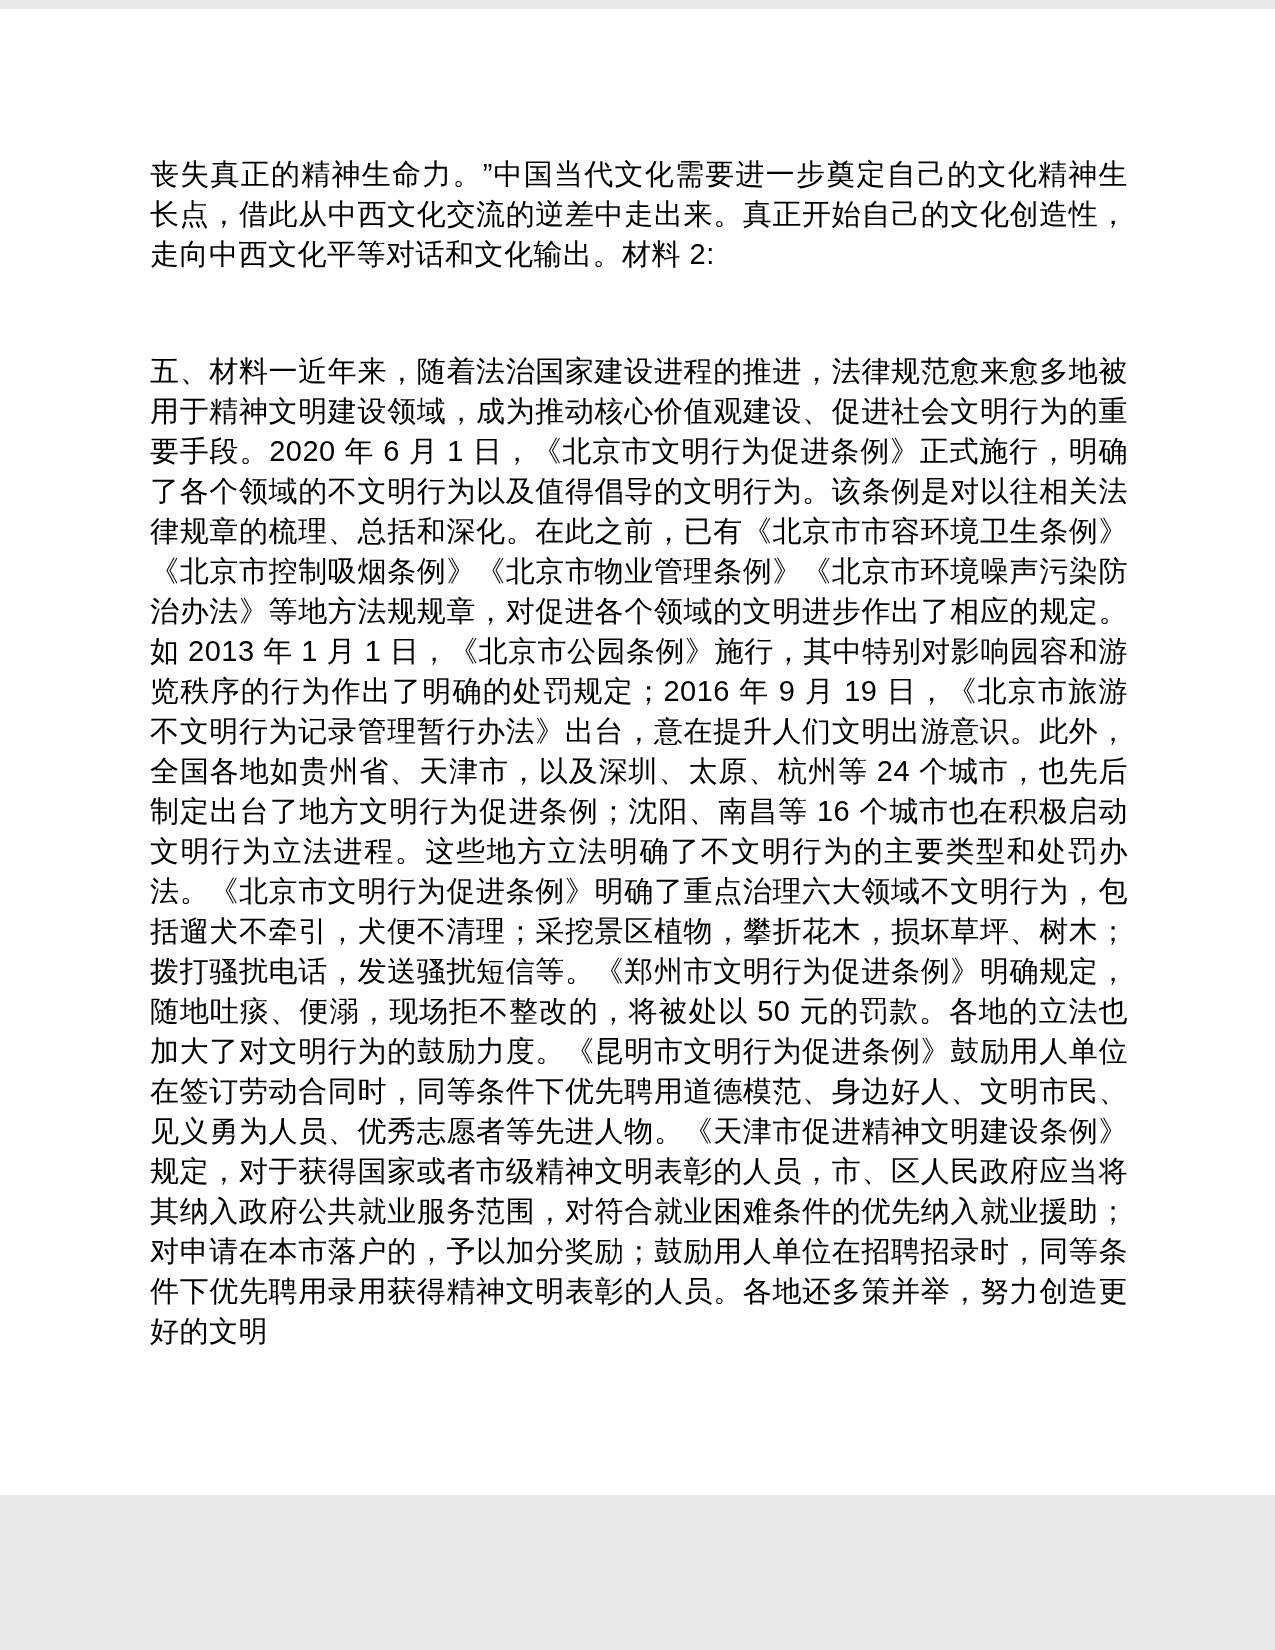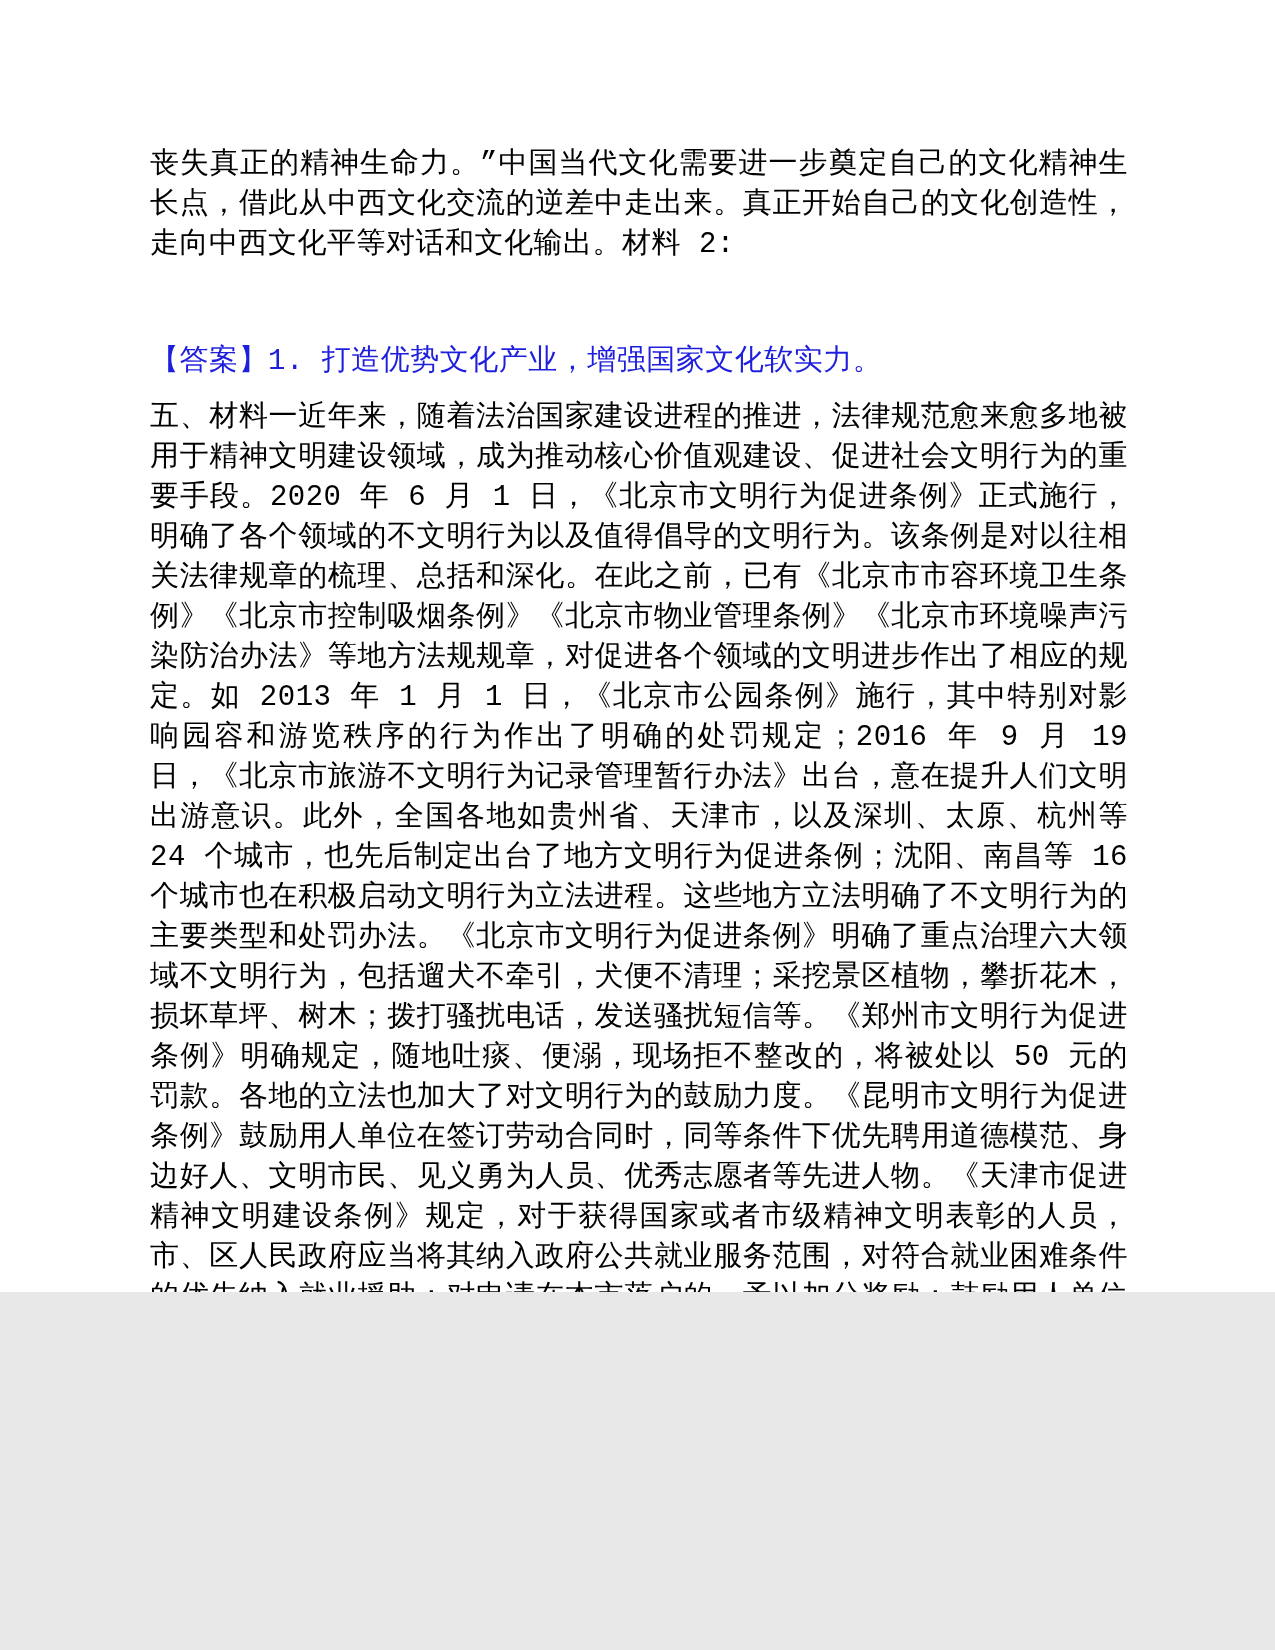--- a/index.html
+++ b/index.html
@@ -9,25 +9,25 @@
   }
   html, body {
     margin: 0;
     padding: 0;
     background: #e8e8e8;
   }
   .page {
     position: relative;
     box-sizing: border-box;
     width: 1275px;
-    height: 1292px;
-    margin: 0 auto;
+    height: 1486px;
+    margin: 9px auto;
     background: var(--page-bg);
     overflow: hidden;
-    font-family: Liberation Mono, monospace;
+    font-family: Liberation Sans, sans-serif;
     color: var(--text-color);
   }
   .content {
     box-sizing: border-box;
     padding: 145px 147px 0 150px;
   }
   .content p {
     margin: 0;
     font-size: 29px;
     line-height: 40px;
@@ -48,16 +48,15 @@
   p.answer-body {
     margin-bottom: 12px;
   }
 </style>
 </head>
 <body>
 
 <div class="page">
   <div class="content">
     <p class="para-intro">丧失真正的精神生命力。”中国当代文化需要进一步奠定自己的文化精神生长点，借此从中西文化交流的逆差中走出来。真正开始自己的文化创造性，走向中西文化平等对话和文化输出。材料 2:</p>
-    <p class="answer answer-heading">【答案】1. 打造优势文化产业，增强国家文化软实力。</p>
     <p class="material">五、材料一近年来，随着法治国家建设进程的推进，法律规范愈来愈多地被用于精神文明建设领域，成为推动核心价值观建设、促进社会文明行为的重要手段。2020 年 6 月 1 日，《北京市文明行为促进条例》正式施行，明确了各个领域的不文明行为以及值得倡导的文明行为。该条例是对以往相关法律规章的梳理、总括和深化。在此之前，已有《北京市市容环境卫生条例》《北京市控制吸烟条例》《北京市物业管理条例》《北京市环境噪声污染防治办法》等地方法规规章，对促进各个领域的文明进步作出了相应的规定。如 2013 年 1 月 1 日，《北京市公园条例》施行，其中特别对影响园容和游览秩序的行为作出了明确的处罚规定；2016 年 9 月 19 日，《北京市旅游不文明行为记录管理暂行办法》出台，意在提升人们文明出游意识。此外，全国各地如贵州省、天津市，以及深圳、太原、杭州等 24 个城市，也先后制定出台了地方文明行为促进条例；沈阳、南昌等 16 个城市也在积极启动文明行为立法进程。这些地方立法明确了不文明行为的主要类型和处罚办法。《北京市文明行为促进条例》明确了重点治理六大领域不文明行为，包括遛犬不牵引，犬便不清理；采挖景区植物，攀折花木，损坏草坪、树木；拨打骚扰电话，发送骚扰短信等。《郑州市文明行为促进条例》明确规定，随地吐痰、便溺，现场拒不整改的，将被处以 50 元的罚款。各地的立法也加大了对文明行为的鼓励力度。《昆明市文明行为促进条例》鼓励用人单位在签订劳动合同时，同等条件下优先聘用道德模范、身边好人、文明市民、见义勇为人员、优秀志愿者等先进人物。《天津市促进精神文明建设条例》规定，对于获得国家或者市级精神文明表彰的人员，市、区人民政府应当将其纳入政府公共就业服务范围，对符合就业困难条件的优先纳入就业援助；对申请在本市落户的，予以加分奖励；鼓励用人单位在招聘招录时，同等条件下优先聘用录用获得精神文明表彰的人员。各地还多策并举，努力创造更好的文明</p>
   </div>
 </div>
 
 </body></html>

